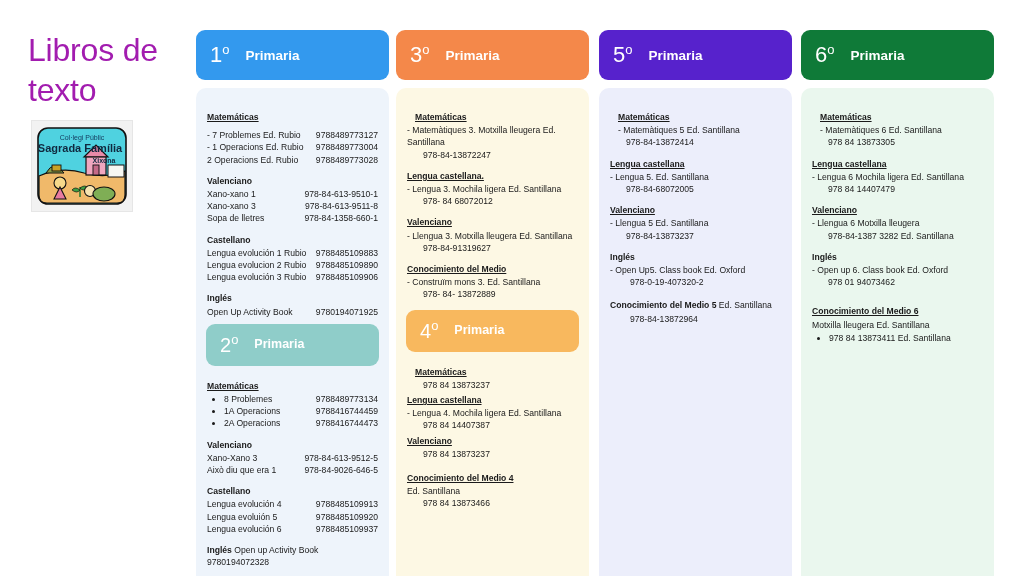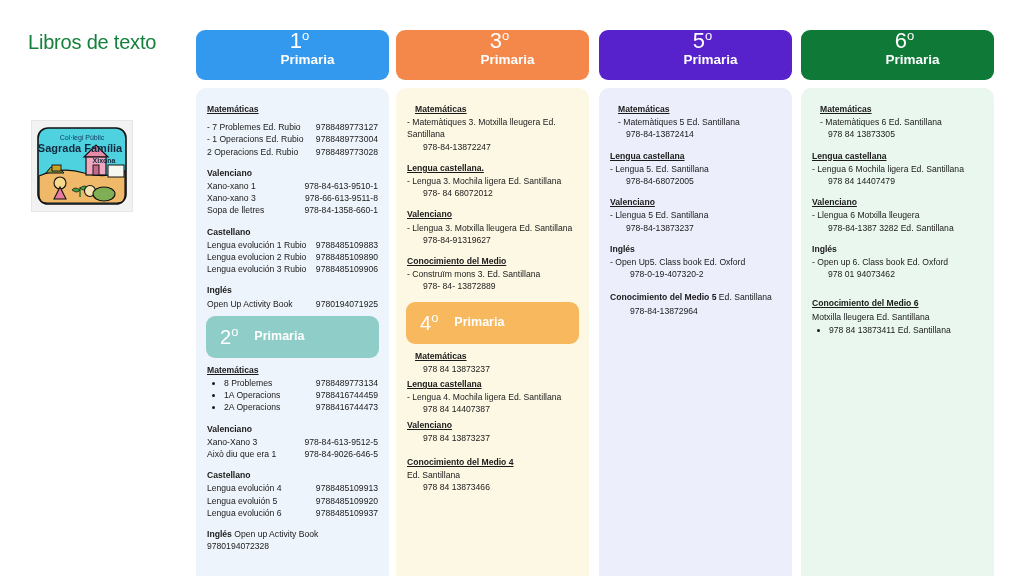--- a/index.html
+++ b/index.html
@@ -17,24 +17,24 @@
   }
 
   
   #title-block {
     position: absolute;
     left: 28px;
     top: 30px;
     width: 150px;
   }
   #page-title {
-    font-size: 20px;
+    font-size: 32px;
     line-height: 1.25;
     font-weight: 400;
-    color: #15803d;
+    color: #a21caf;
     letter-spacing: -0.2px;
   }
 
   
   #logo-wrap {
     position: absolute;
     left: 32px;
     top: 121px;
     width: 100px;
     height: 90px;
@@ -56,21 +56,20 @@
   .grade-header {
     border-radius: 9px;
     height: 50px;
     display: flex;
     align-items: center;
     padding-left: 14px;
     box-sizing: border-box;
     color: #ffffff;
     position: relative;
     z-index: 3;
-    flex-direction: column;
   }
   .grade-num {
     font-size: 22px;
     font-weight: 400;
     line-height: 1;
   }
   .grade-num sup {
     font-size: 13px;
     vertical-align: super;
     line-height: 0;
@@ -109,21 +108,21 @@
   .inner-header .grade-label { font-size: 12.5px; }
 
   
   .subject {
     font-weight: bold;
     font-size: 8.6px;
     margin-top: 9px;
     margin-bottom: 1px;
   }
   .subject.underline { text-decoration: underline; }
-  .subject.first { margin-top: 6px; }
+  .subject.first { margin-top: 14px; }
 
   .row {
     display: flex;
     justify-content: space-between;
     align-items: flex-end;
     gap: 6px;
   }
   .row .t { white-space: nowrap; }
   .row .isbn { white-space: nowrap; }
 
@@ -203,21 +202,21 @@
       <span class="isbn">9788489773028</span>
     </div>
 
     <div class="subject">Valenciano</div>
     <div class="row">
       <span class="t">Xano-xano 1</span>
       <span class="isbn">978-84-613-9510-1</span>
     </div>
     <div class="row">
       <span class="t">Xano-xano 3</span>
-      <span class="isbn">978-66-613-9511-8</span>
+      <span class="isbn">978-84-613-9511-8</span>
     </div>
     <div class="row">
       <span class="t">Sopa de lletres</span>
       <span class="isbn">978-84-1358-660-1</span>
     </div>
 
     <div class="subject">Castellano</div>
     <div class="row">
       <span class="t">Lengua evolución 1  Rubio</span>
       <span class="isbn">9788485109883</span>

